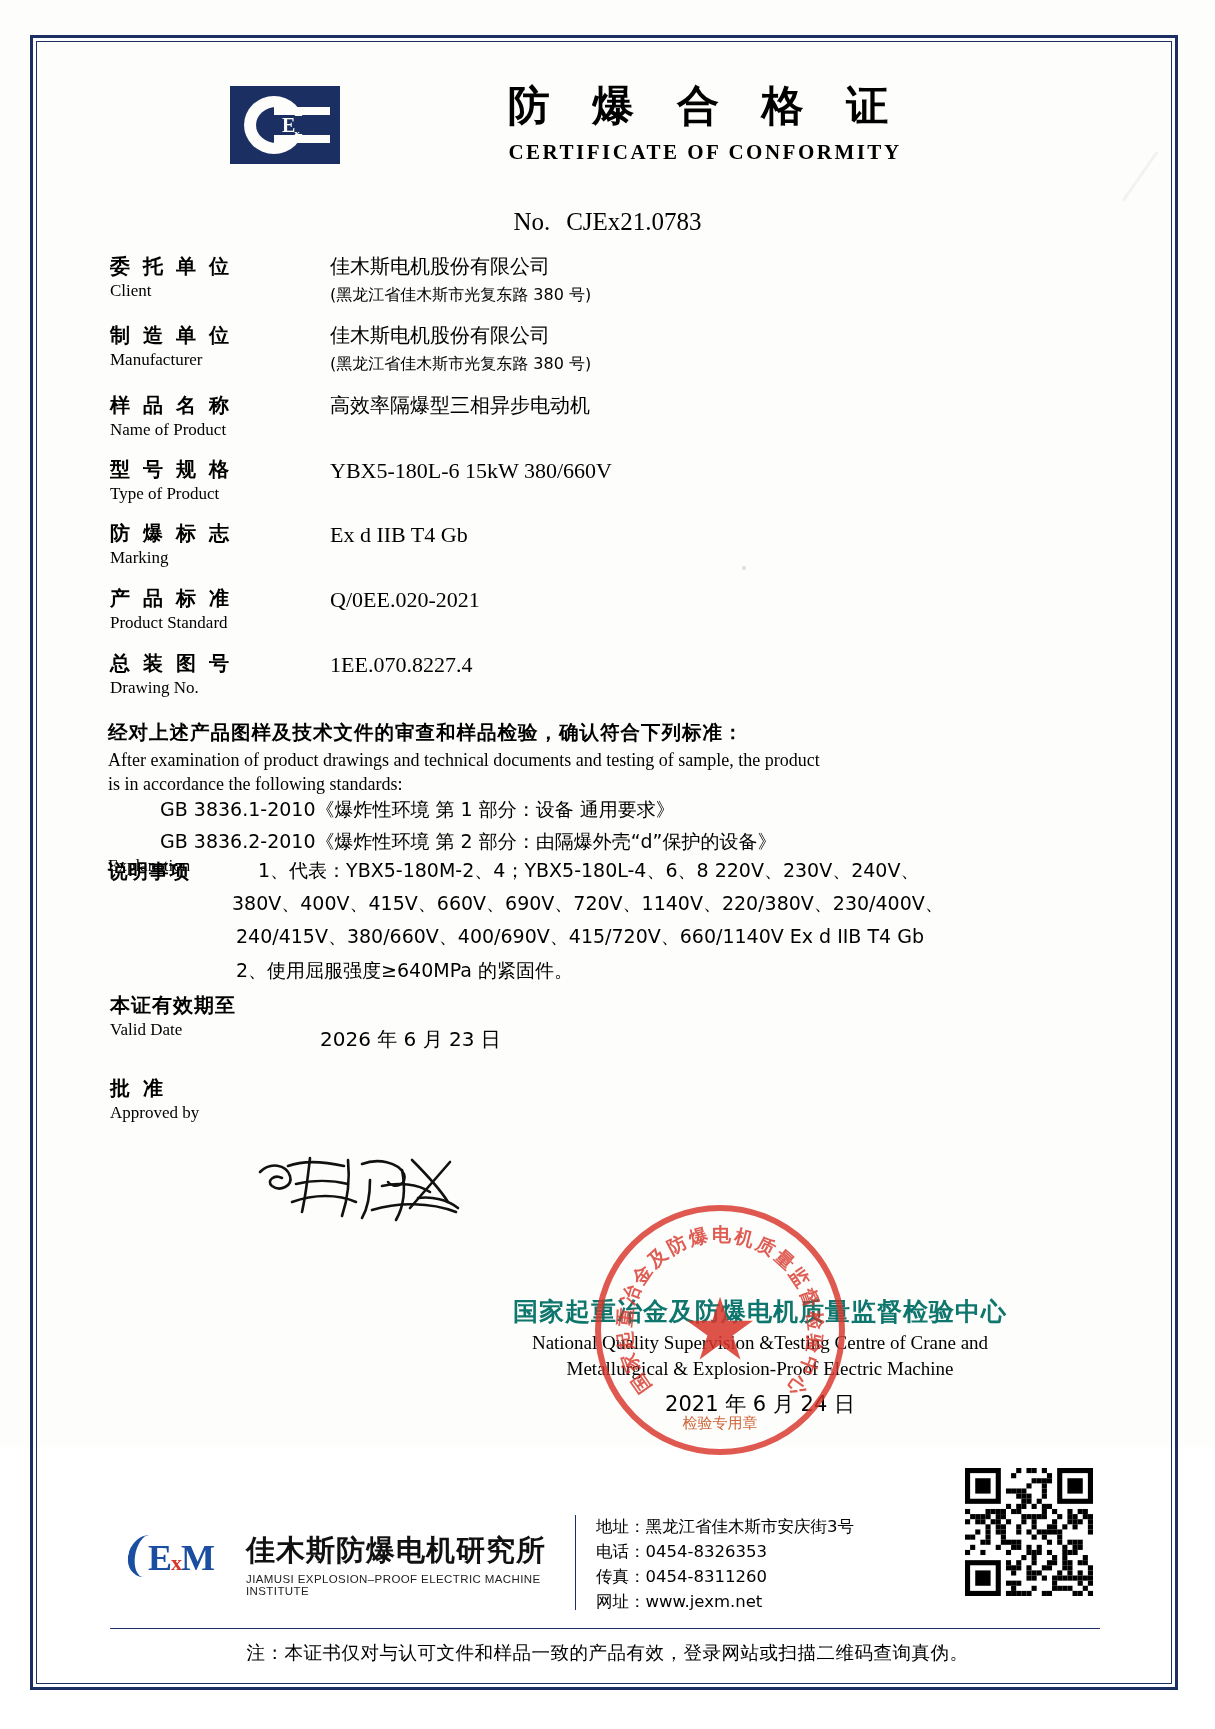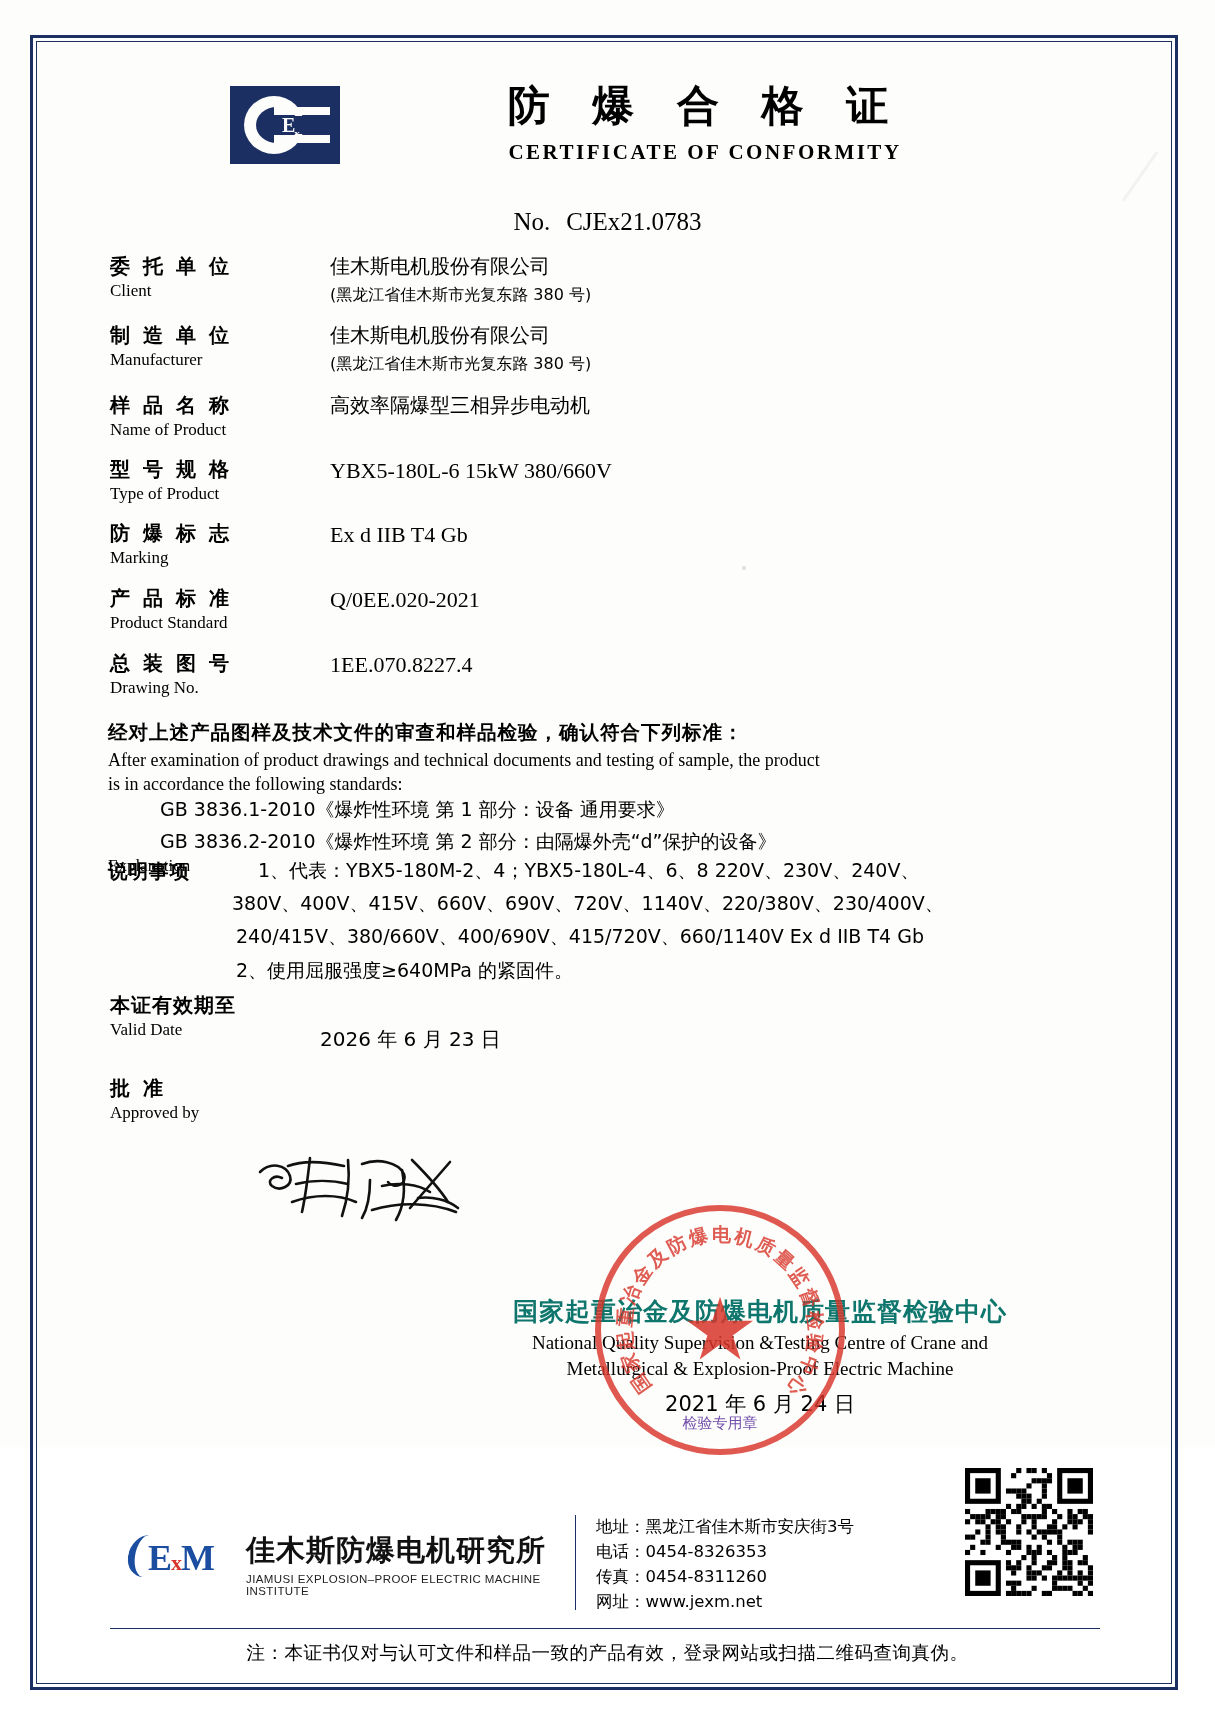--- a/index.html
+++ b/index.html
@@ -301,21 +301,21 @@
     color: #d8352a;
     transform-origin: 0 0;
   }
   .seal-bottom {
     position: absolute;
     left: 0; bottom: 22px;
     width: 250px;
     text-align: center;
     font-family: "DejaVu Sans", sans-serif;
     font-size: 15px;
-    color: #4c1d95;
+    color: #c2410c;
     opacity: .8;
   }
 
   
   .footer-logo {
     position: absolute;
     left: 128px; top: 1525px;
     width: 420px;
     height: 72px;
   }

